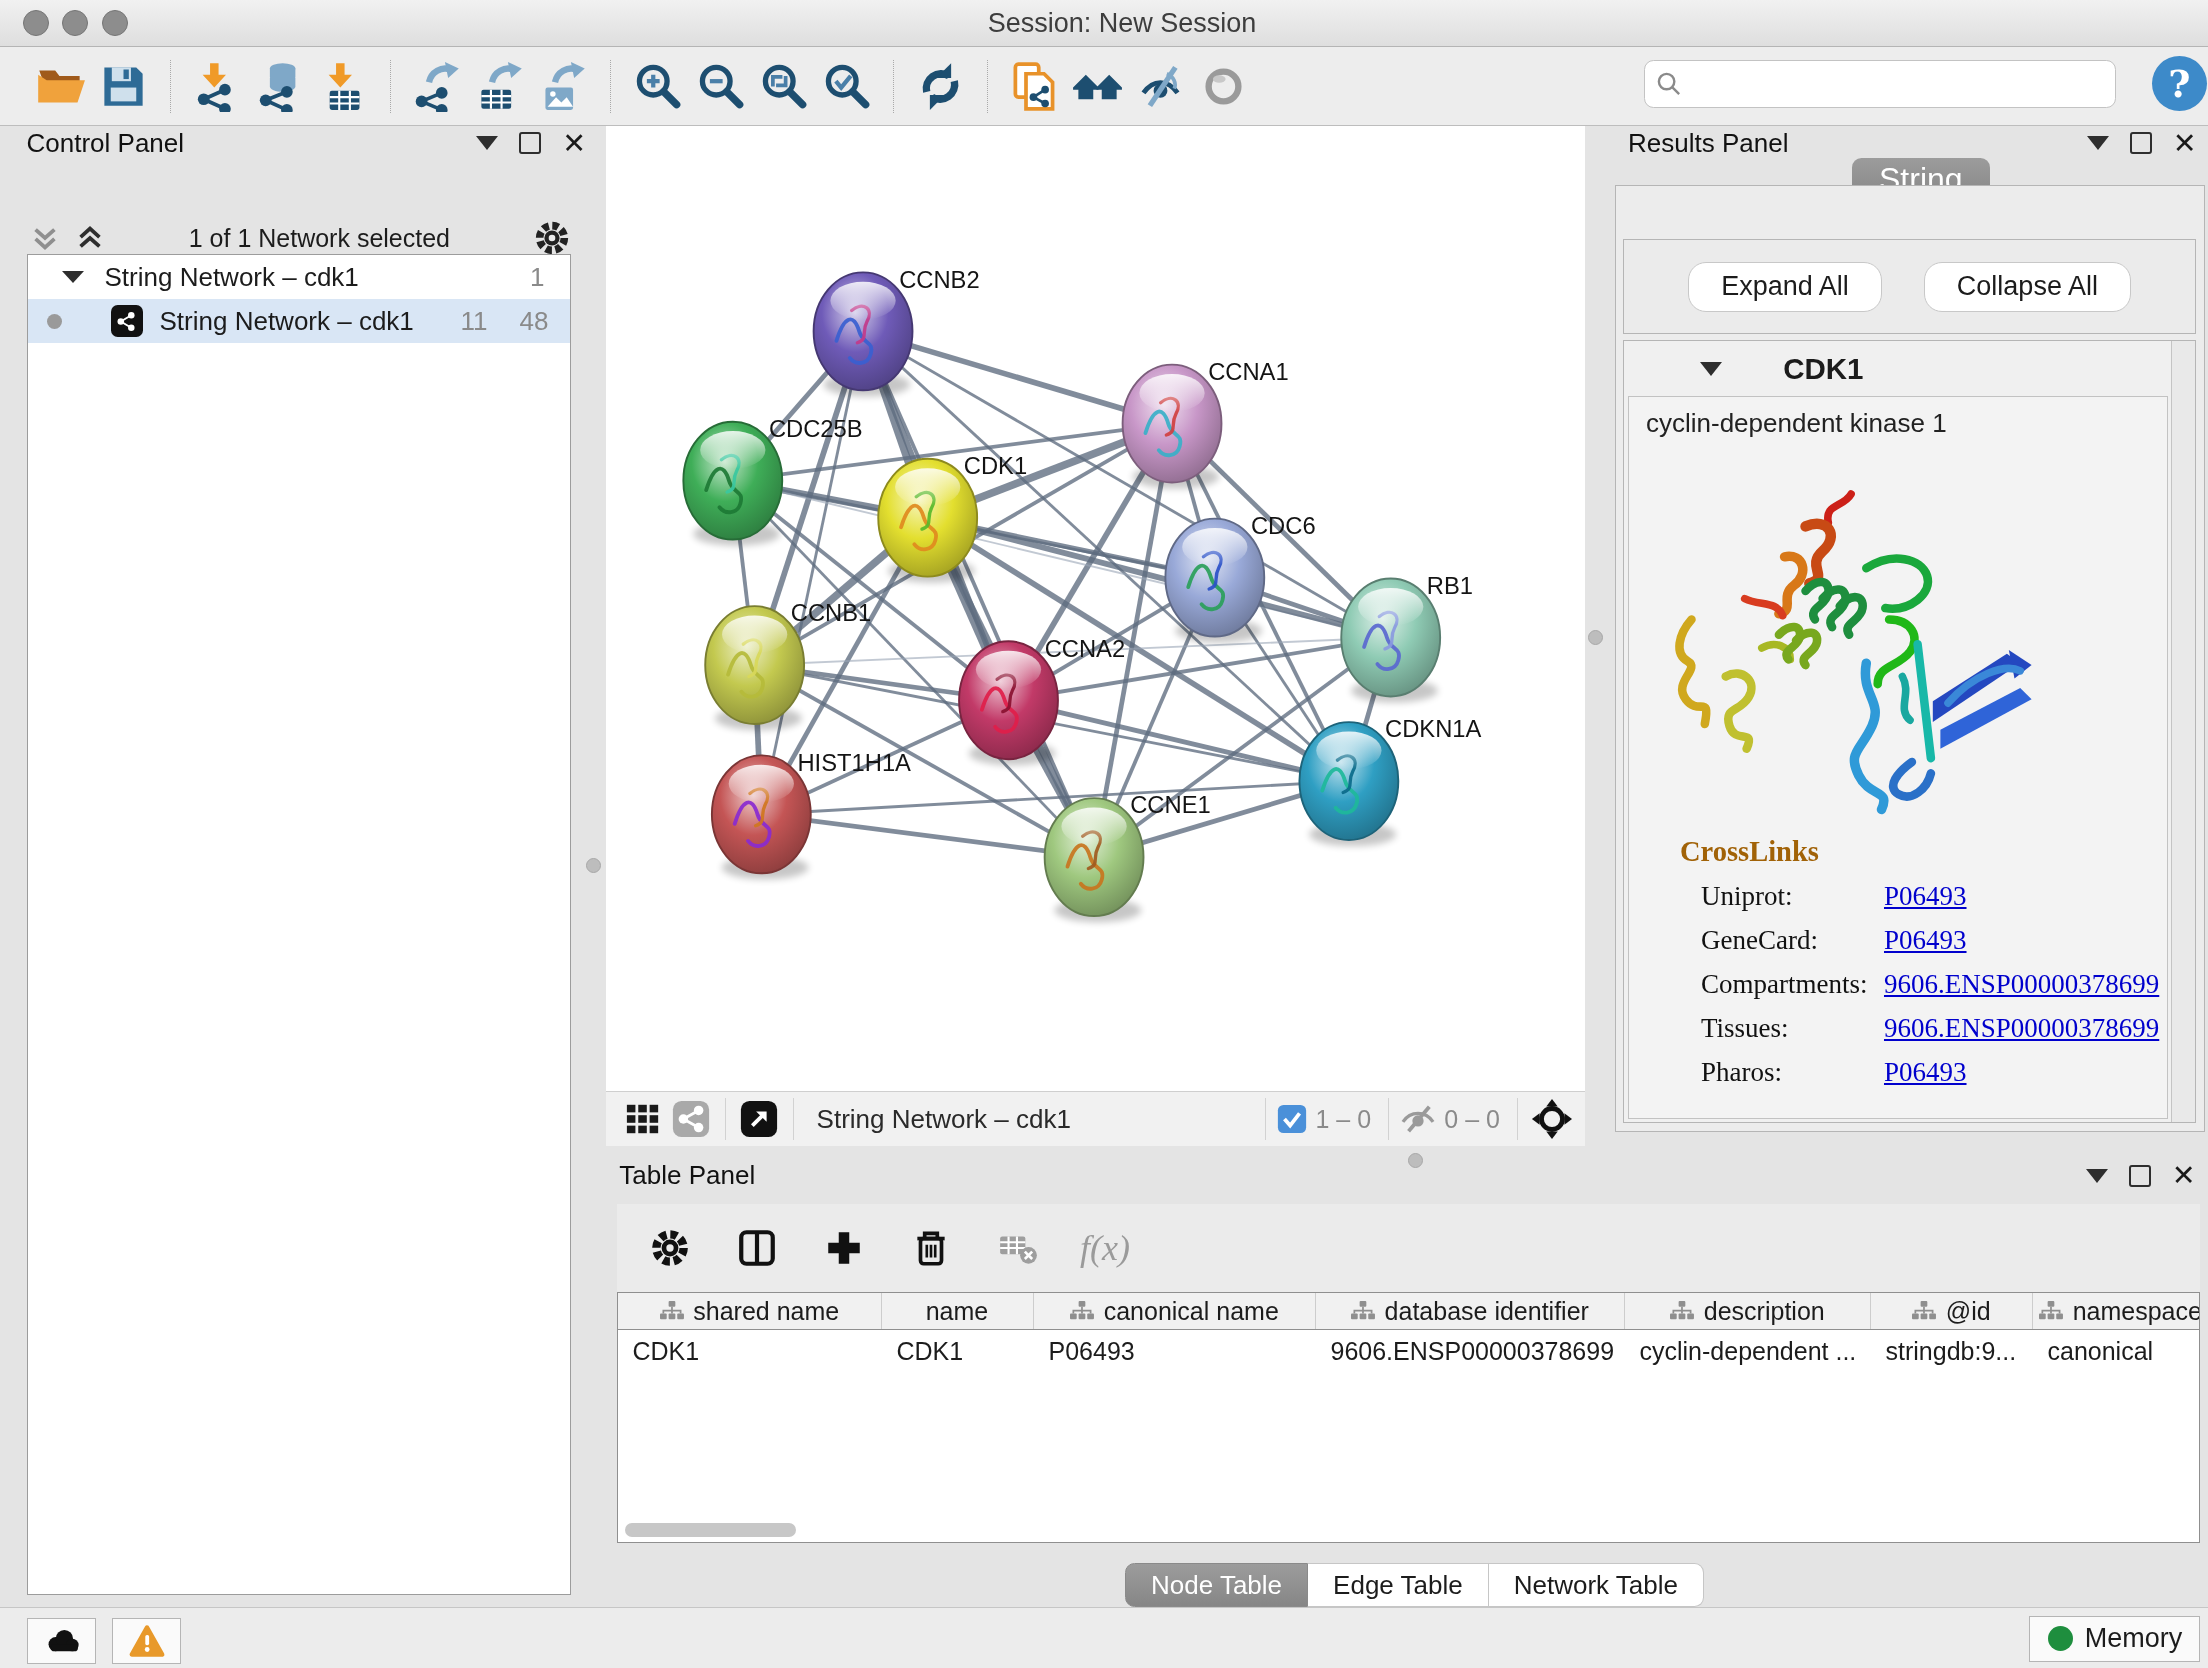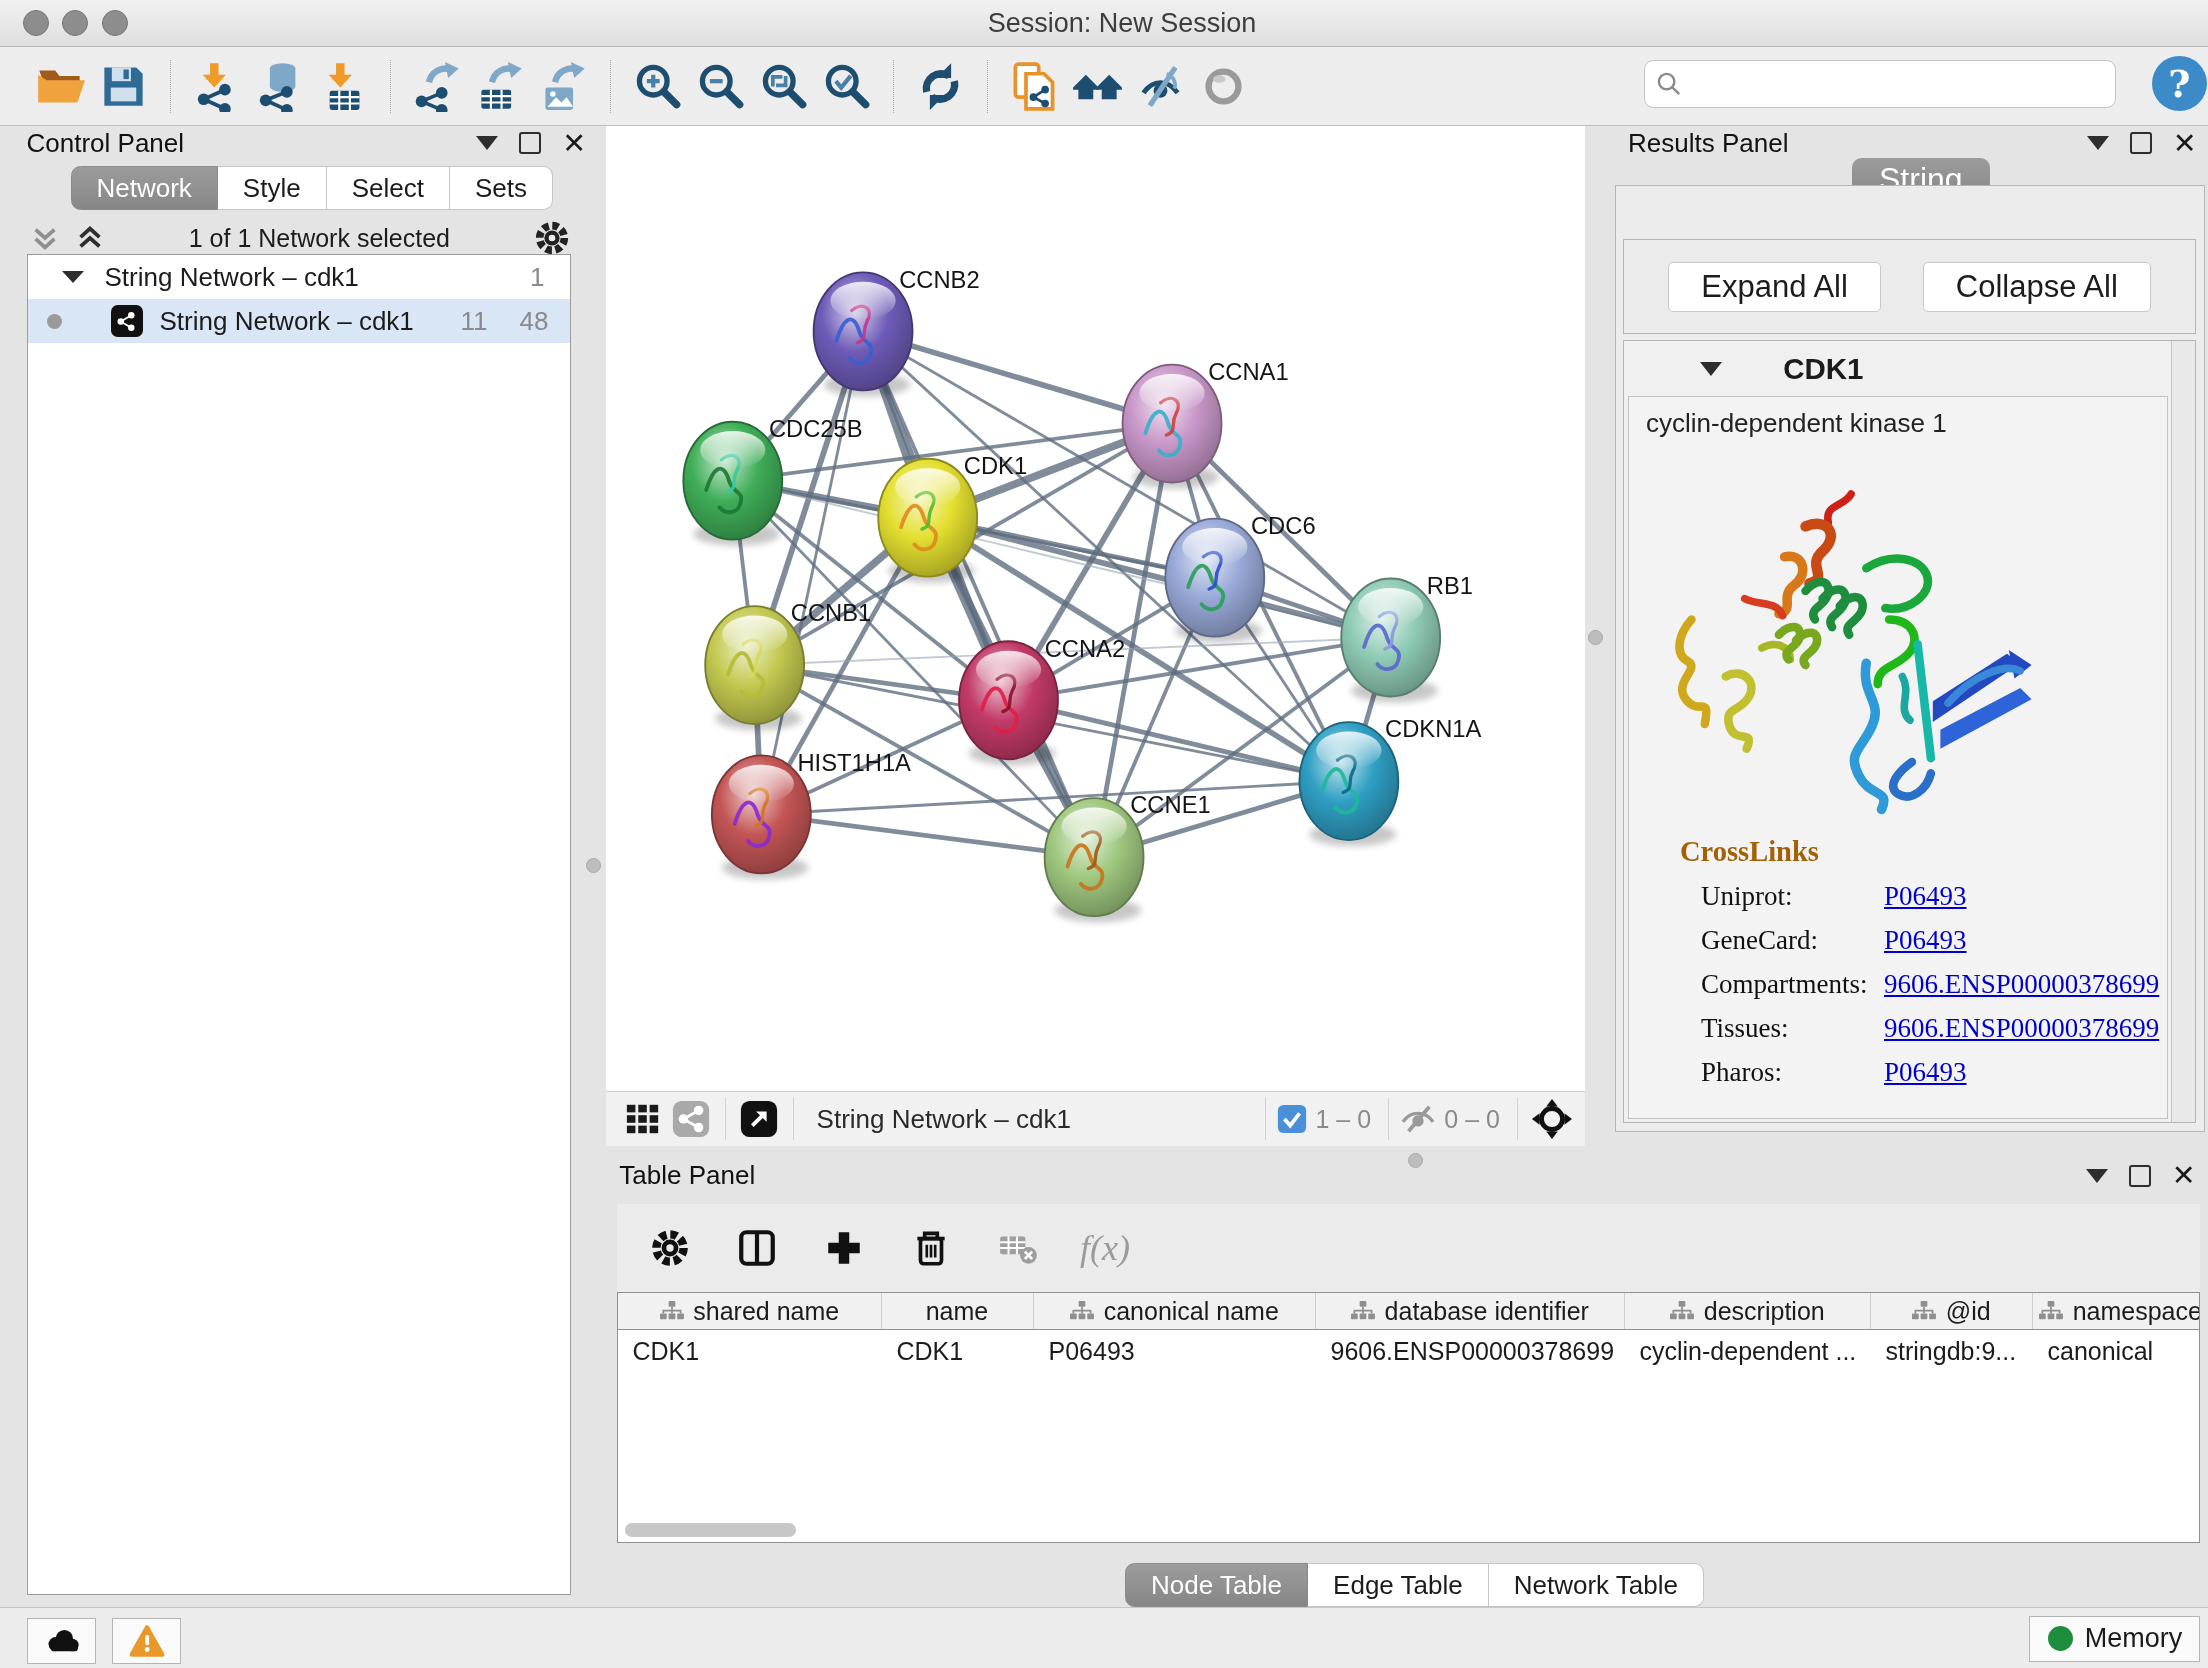--- a/index.html
+++ b/index.html
@@ -75,22 +75,22 @@
   
   .results-panel{left:1607px;top:126px;width:601px;height:1479px;}
   .rp-header{position:absolute;left:21px;right:11.4px;top:0;height:34px;display:flex;align-items:center;}
   .rp-tab{position:absolute;top:32px;left:245px;height:42px;padding:0 27px;
     background:linear-gradient(#9c9c9c,#868686);color:#fff;font-size:32px;
     border-radius:9.5px;display:flex;align-items:center;}
   .rp-box{position:absolute;left:7.6px;top:59px;width:590px;height:947px;background:#ececec;
     border:1.9px solid #b5b5b5;box-sizing:border-box;}
   .rp-expandbar{position:absolute;left:7.6px;top:53px;right:7.6px;height:95px;background:#ebebeb;
     border:1.9px solid #b5b5b5;box-sizing:border-box;display:flex;align-items:center;justify-content:center;gap:42px;}
-  .rp-btn{height:48px;padding:0 32px;background:#fff;border:1.9px solid #c8c8c8;border-radius:5px;
-    font-size:31px;display:flex;align-items:center;}
+  .rp-btn{height:48px;padding:0 32px;background:#fff;border:1.9px solid #c8c8c8;border-radius:18px;
+    font-size:27px;display:flex;align-items:center;}
   .rp-section{position:absolute;left:7.6px;top:154px;right:7.6px;bottom:7.6px;background:#f0f0f0;
     border:1.9px solid #b5b5b5;box-sizing:border-box;}
   .rp-scroll{position:absolute;right:0;top:0;bottom:0;width:23px;background:#e9e9e9;border-left:1px solid #c4c4c4;}
   .rp-gene-row{position:absolute;left:0;top:0;right:23px;height:55px;display:flex;align-items:center;}
   .rp-gene{font-size:29.5px;font-weight:bold;margin-left:61px;}
   .rp-inner{position:absolute;left:3.8px;top:55px;right:27px;bottom:3.8px;background:#f3f3f3;border:1px solid #c2c2c2;}
   .rp-desc{position:absolute;left:17px;top:11.4px;font-size:26px;color:#222;}
   .protein{position:absolute;left:34px;top:80px;width:399px;height:361px;}
   .xl-title{position:absolute;left:44px;top:439px;font-family:"Liberation Serif","DejaVu Serif",serif;
     font-size:28.5px;font-weight:bold;color:#a16207;margin-left:7px;}
@@ -305,26 +305,20 @@
 
 <div class="abs control-panel">
   <div class="cp-header">
     <span class="panel-title">Control Panel</span>
     <span style="flex:1"></span>
     <span class="win-icons">
       <span class="ic-tri"></span>
       <span class="ic-sq"></span>
       <span class="ic-x">✕</span>
     </span>
-  </div>
-  <div class="cp-tabs seg">
-    <div class="tab sel">Network</div>
-    <div class="tab">Style</div>
-    <div class="tab">Select</div>
-    <div class="tab">Sets</div>
   </div>
   <div class="cp-toolbar">
     <svg width="32" height="32" viewBox="0 0 34 34">
       <path d="M7 8l10 9 10-9M7 18l10 9 10-9" fill="none" stroke="#8f8f8f" stroke-width="4"></path>
     </svg>
     <svg width="32" height="32" viewBox="0 0 34 34" style="margin-left:13.3px">
       <path d="M7 26l10-9 10 9M7 16l10-9 10 9" fill="none" stroke="#2e2e2e" stroke-width="4"></path>
     </svg>
     <span class="cp-status">1 of 1 Network selected</span>
     <svg width="38" height="38" viewBox="0 0 40 40">

